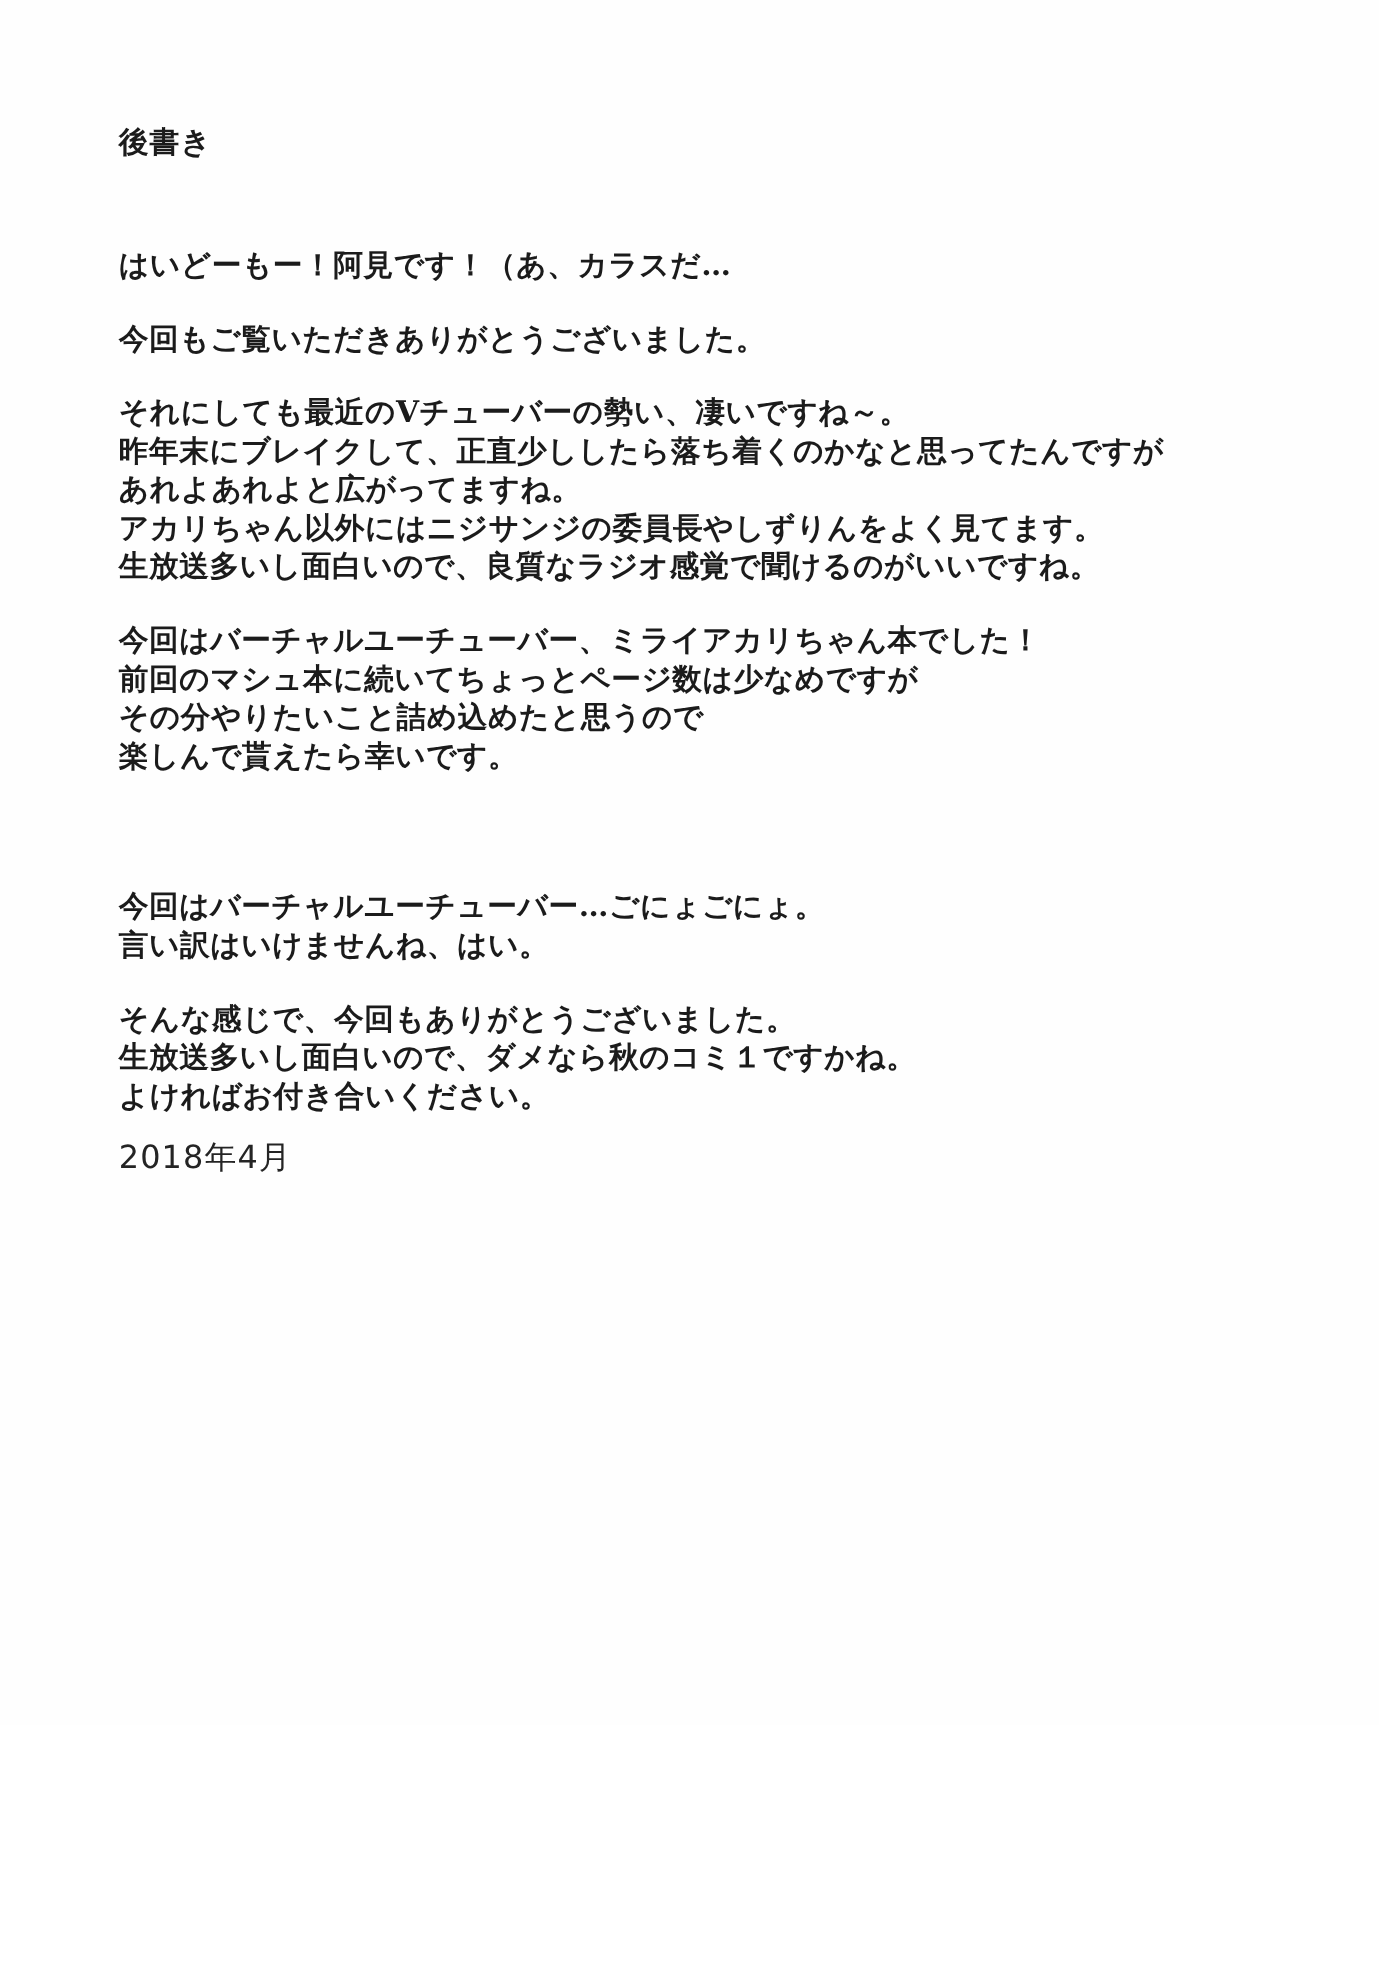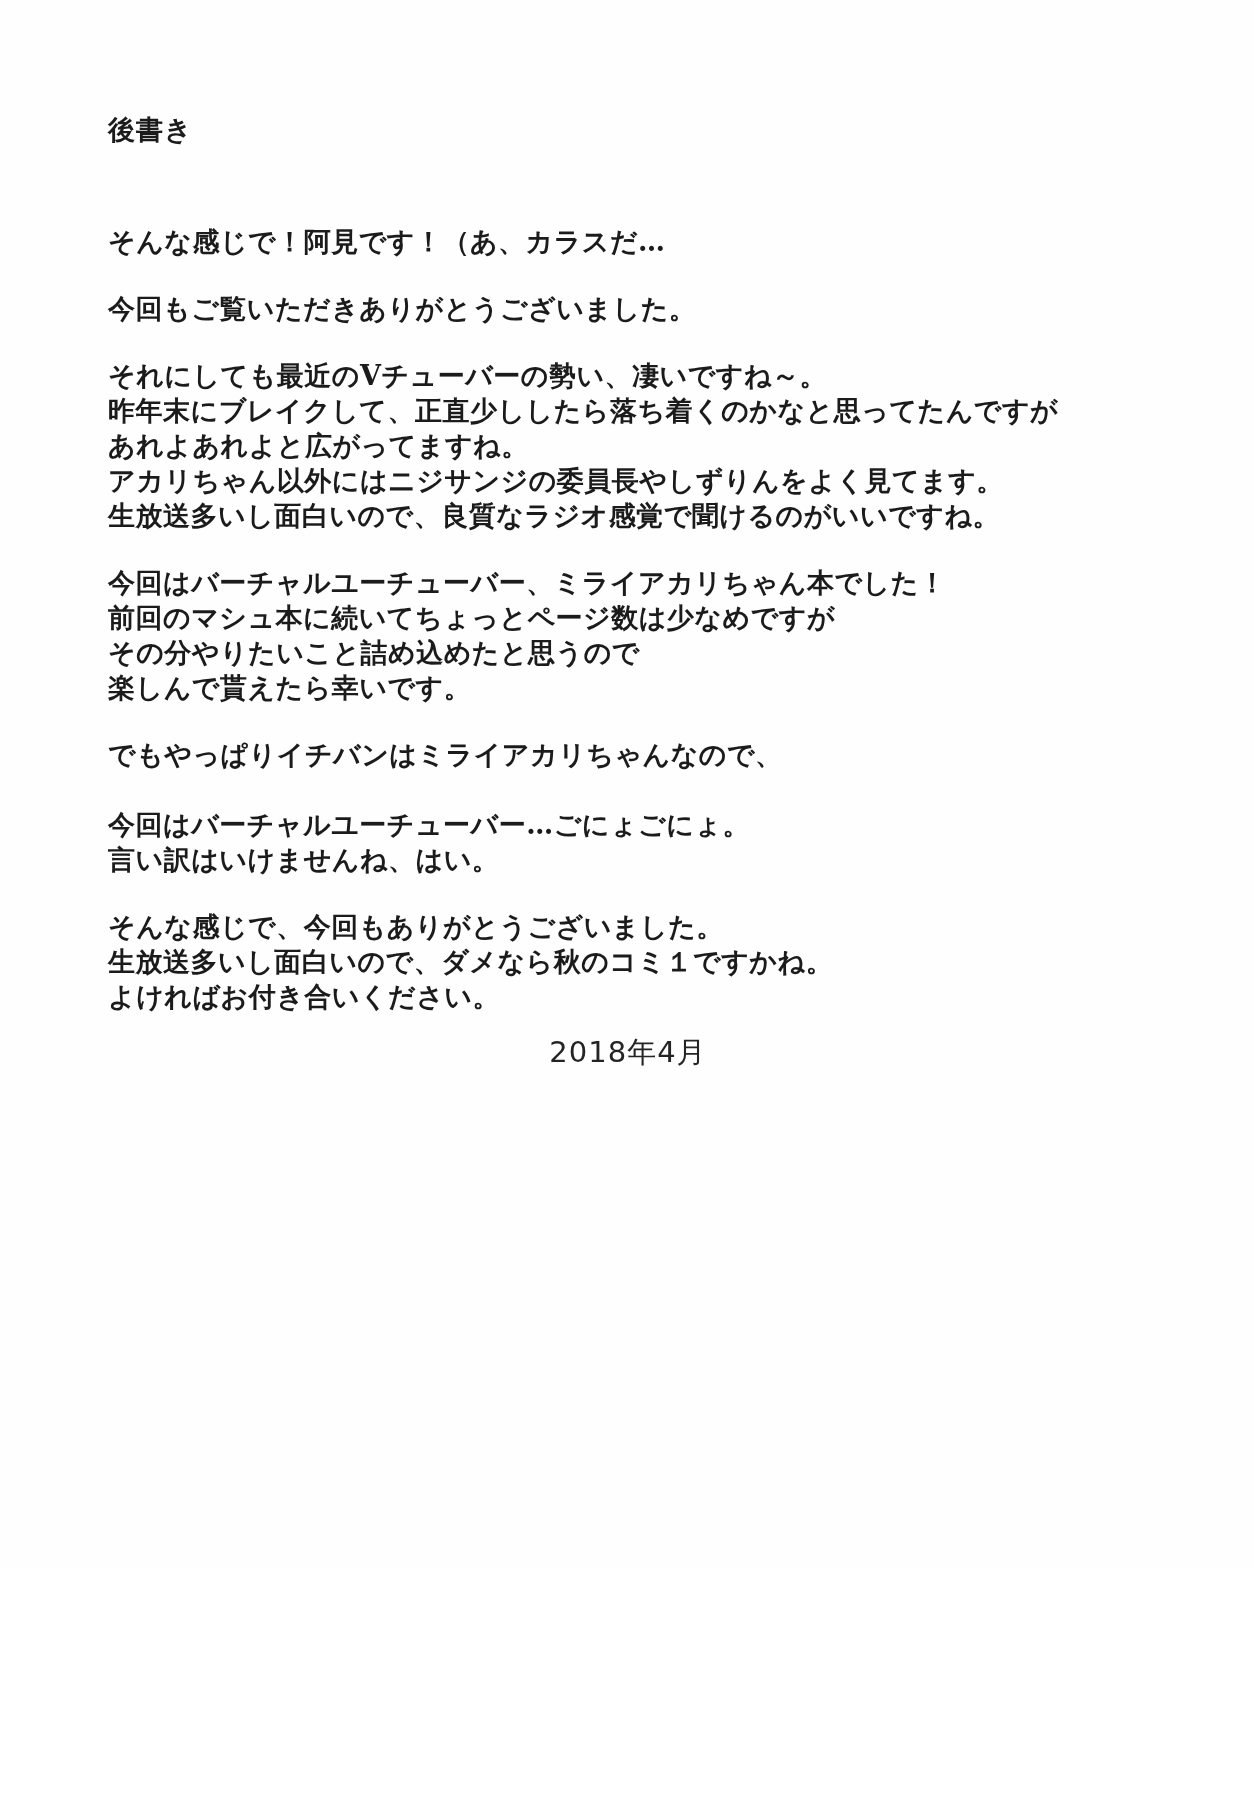--- a/index.html
+++ b/index.html
@@ -41,32 +41,31 @@
     margin-bottom: 16px;
   }
   .date-line {
     font-family: "DejaVu Sans", "Liberation Sans", sans-serif;
     font-size: 29px;
     line-height: 35px;
     font-weight: 400;
     color: #242424;
     margin-top: 21px;
     letter-spacing: 1px;
-    text-align: center;
   }
 </style>
 </head>
 <body>
 
 <div class="page">
   <div class="text-block">
     <div class="afterword-title">後書き</div>
     <div class="afterword-body">
-        <p><span>そんな感じで！阿見です！（あ、カラスだ…</span></p>
+        <p><span>はいどーもー！阿見です！（あ、カラスだ…</span></p>
         <p><span>今回もご覧いただきありがとうございました。</span></p>
         <p><span>それにしても最近のVチューバーの勢い、凄いですね～。</span><br><span>昨年末にブレイクして、正直少ししたら落ち着くのかなと思ってたんですが</span><br><span>あれよあれよと広がってますね。</span><br><span>アカリちゃん以外にはニジサンジの委員長やしずりんをよく見てます。</span><br><span>生放送多いし面白いので、良質なラジオ感覚で聞けるのがいいですね。</span></p>
         <p><span>今回はバーチャルユーチューバー、ミライアカリちゃん本でした！</span><br><span>前回のマシュ本に続いてちょっとページ数は少なめですが</span><br><span>その分やりたいこと詰め込めたと思うので</span><br><span>楽しんで貰えたら幸いです。</span></p>
-        <p><span>でもやっぱりイチバンはミライアカリちゃんなので、</span><br><br><span>今回はバーチャルユーチューバー…ごにょごにょ。</span><br><span>言い訳はいけませんね、はい。</span></p>
+        <p><br><br><span>今回はバーチャルユーチューバー…ごにょごにょ。</span><br><span>言い訳はいけませんね、はい。</span></p>
         <p><span>そんな感じで、今回もありがとうございました。</span><br><span>生放送多いし面白いので、ダメなら秋のコミ１ですかね。</span><br><span>よければお付き合いください。</span></p>
       </div>
     <div class="date-line">2018年4月</div>
   </div>
 </div>
 
 </body></html>

